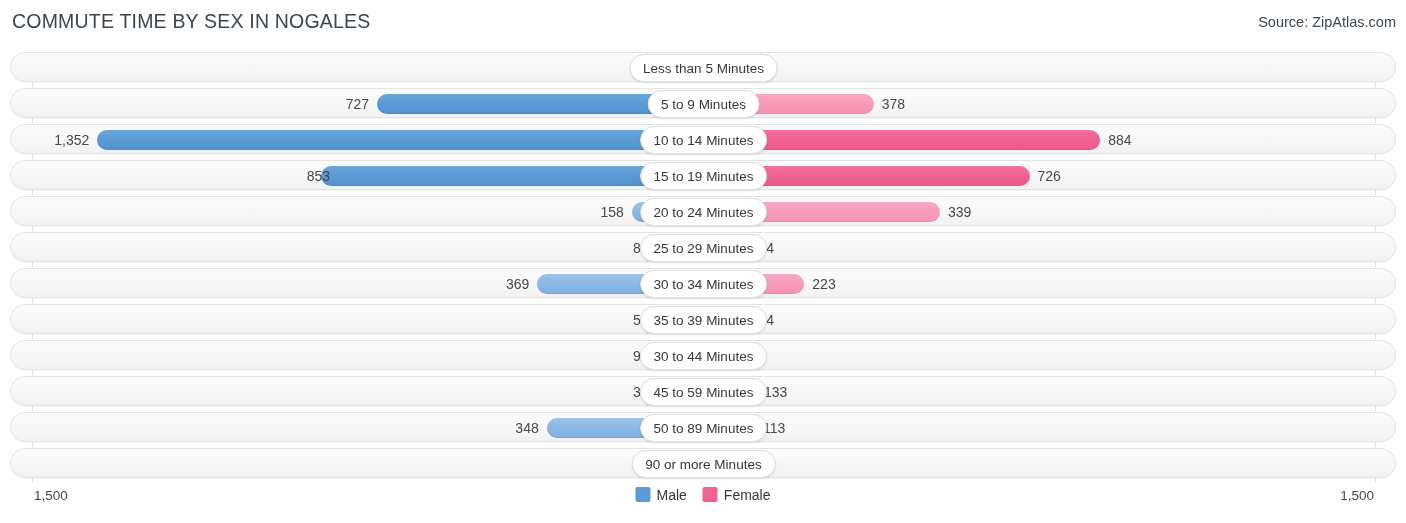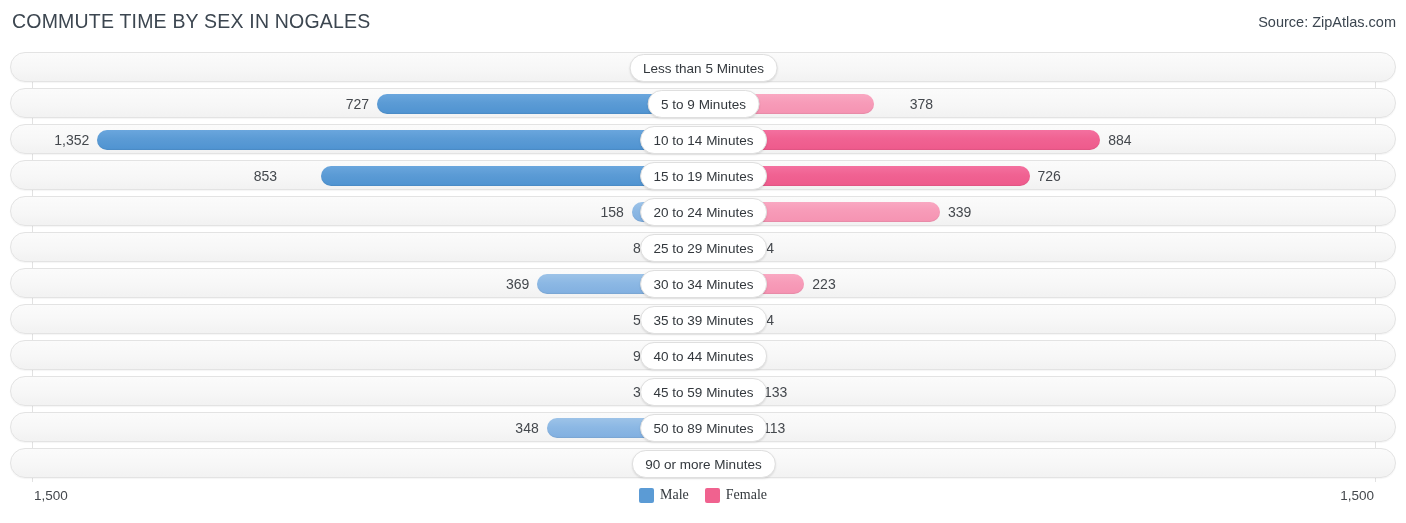--- a/index.html
+++ b/index.html
@@ -142,23 +142,22 @@
     position: absolute;
     left: 50%;
     transform: translateX(-50%);
     top: 3px;
     display: flex;
     align-items: center;
     gap: 16px;
   }
   .legend-item {
     display: flex;
-    align-items: flex-end;
+    align-items: flex-start;
     gap: 6px;
-    font-family: Liberation Serif, serif;
   }
   .swatch {
     width: 15px; height: 15px;
     border-radius: 2px;
     display: inline-block;
   }
   .swatch.male   { background: #5b9bd5; }
   .swatch.female { background: #f0628f; }
   .legend-label {
     font-size: 14px;
@@ -184,38 +183,38 @@
             <div class="val left" style="right: 725.5px;">87</div>
             <div class="val right" style="left: 725.5px;">42</div>
             <div class="pill">Less than 5 Minutes</div>
           </div>
         </div>
         <div class="row">
           <div class="track">
             <div class="bar male strong" style="right: 671.5px; width: 325.454px;"></div>
             <div class="bar female" style="left: 671.5px; width: 169.218px;"></div>
             <div class="val left" style="right: 1004.95px;">727</div>
-            <div class="val right" style="left: 848.718px; margin-left: 28px;">378</div>
+            <div class="val right" style="left: 848.718px;">378</div>
             <div class="pill">5 to 9 Minutes</div>
           </div>
         </div>
         <div class="row">
           <div class="track">
             <div class="bar male strong" style="right: 671.5px; width: 605.245px;"></div>
             <div class="bar female strong" style="left: 671.5px; width: 395.737px;"></div>
             <div class="val left" style="right: 1284.75px;">1,352</div>
             <div class="val right" style="left: 1075.24px;">884</div>
             <div class="pill">10 to 14 Minutes</div>
           </div>
         </div>
         <div class="row">
           <div class="track">
             <div class="bar male strong" style="right: 671.5px; width: 381.86px;"></div>
             <div class="bar female strong" style="left: 671.5px; width: 325.006px;"></div>
-            <div class="val left" style="right: 1097px; margin-left: 34px;">853</div>
+            <div class="val left" style="right: 1044px; margin-left: 34px;">853</div>
             <div class="val right" style="left: 1004.51px;">726</div>
             <div class="pill">15 to 19 Minutes</div>
           </div>
         </div>
         <div class="row">
           <div class="track">
             <div class="bar male" style="right: 671.5px; width: 70.7313px;"></div>
             <div class="bar female" style="left: 671.5px; width: 235.473px;"></div>
             <div class="val left" style="right: 750.231px;">158</div>
             <div class="val right" style="left: 914.973px;">339</div>
@@ -248,21 +247,21 @@
             <div class="val right" style="left: 725.5px;">34</div>
             <div class="pill">35 to 39 Minutes</div>
           </div>
         </div>
         <div class="row">
           <div class="track">
             <div class="bar male" style="right: 671.5px; width: 46px;"></div>
             <div class="bar female" style="left: 671.5px; width: 46px;"></div>
             <div class="val left" style="right: 725.5px;">96</div>
             <div class="val right" style="left: 725.5px;">0</div>
-            <div class="pill">40 to 44 Minutes</div>
+            <div class="pill">30 to 44 Minutes</div>
           </div>
         </div>
         <div class="row">
           <div class="track">
             <div class="bar male" style="right: 671.5px; width: 46px;"></div>
             <div class="bar female" style="left: 671.5px; width: 59.5397px;"></div>
             <div class="val left" style="right: 725.5px;">36</div>
             <div class="val right" style="left: 695px; margin-left: 36px;">133</div>
             <div class="pill">45 to 59 Minutes</div>
           </div>

